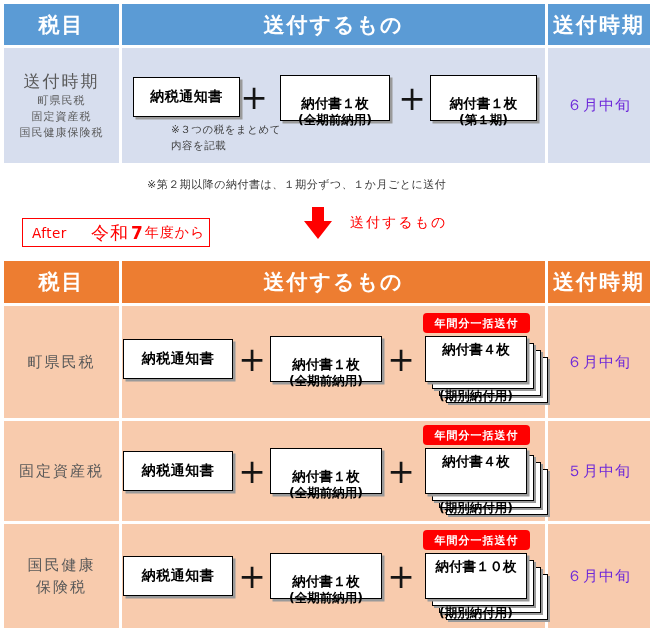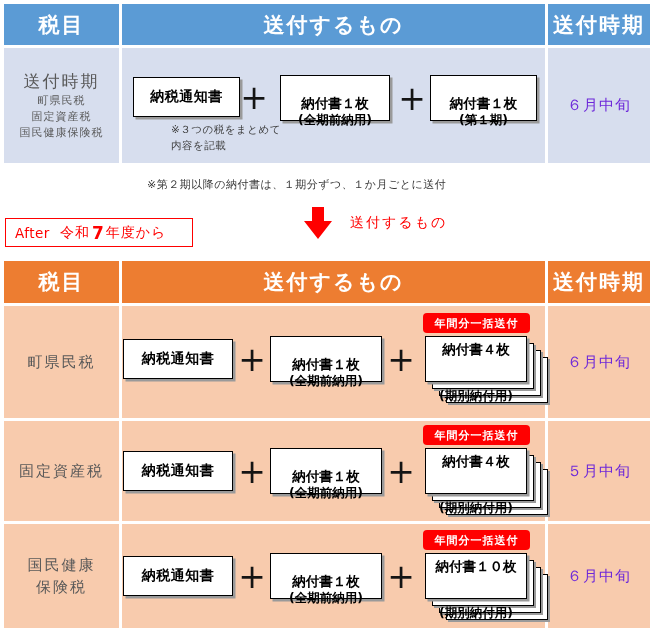--- a/index.html
+++ b/index.html
@@ -37,25 +37,25 @@
   .sheet.s2{left:14px;top:14px;z-index:2;}
   .sheet.s3{left:21px;top:21px;z-index:1;}
   .stack .box{left:0;top:0;width:100%;height:100%;z-index:4;gap:30px;}
   .badge{
     position:absolute;left:-2px;top:-23px;width:107px;height:20px;z-index:5;
     background:#FF0000;color:#fff;font-weight:bold;font-size:11px;letter-spacing:1px;
     border-radius:4px;display:flex;align-items:center;justify-content:center;
   }
   .mid-note{position:absolute;left:147px;top:177px;font-size:11px;color:#383838;letter-spacing:0.5px;}
   .after-box{
-    position:absolute;left:5px;top:218px;width:188px;height:29px;box-sizing:border-box;
+    position:absolute;left:22px;top:218px;width:188px;height:29px;box-sizing:border-box;
     border:1.5px solid #FF0000;background:#fff;display:flex;align-items:center;padding:0 0 0 9px;
   }
   .after-label{color:#FF0000;font-size:13.5px;letter-spacing:0.5px;}
-  .after-era{color:#FF0000;font-size:14px;margin-left:10px;letter-spacing:1px;}
+  .after-era{color:#FF0000;font-size:18px;margin-left:24px;letter-spacing:1px;}
   .after-year{color:#FF0000;font-size:17px;font-weight:bold;margin:0 2px;}
   .after-suffix{color:#FF0000;font-size:14px;letter-spacing:1px;}
   .changes{position:absolute;left:350px;top:214px;color:#FF0000;font-size:14px;letter-spacing:2px;}
   .arrow{position:absolute;left:304px;top:207px;}
 </style>
 </head>
 <body>
 
 <div id="canvas">
 

